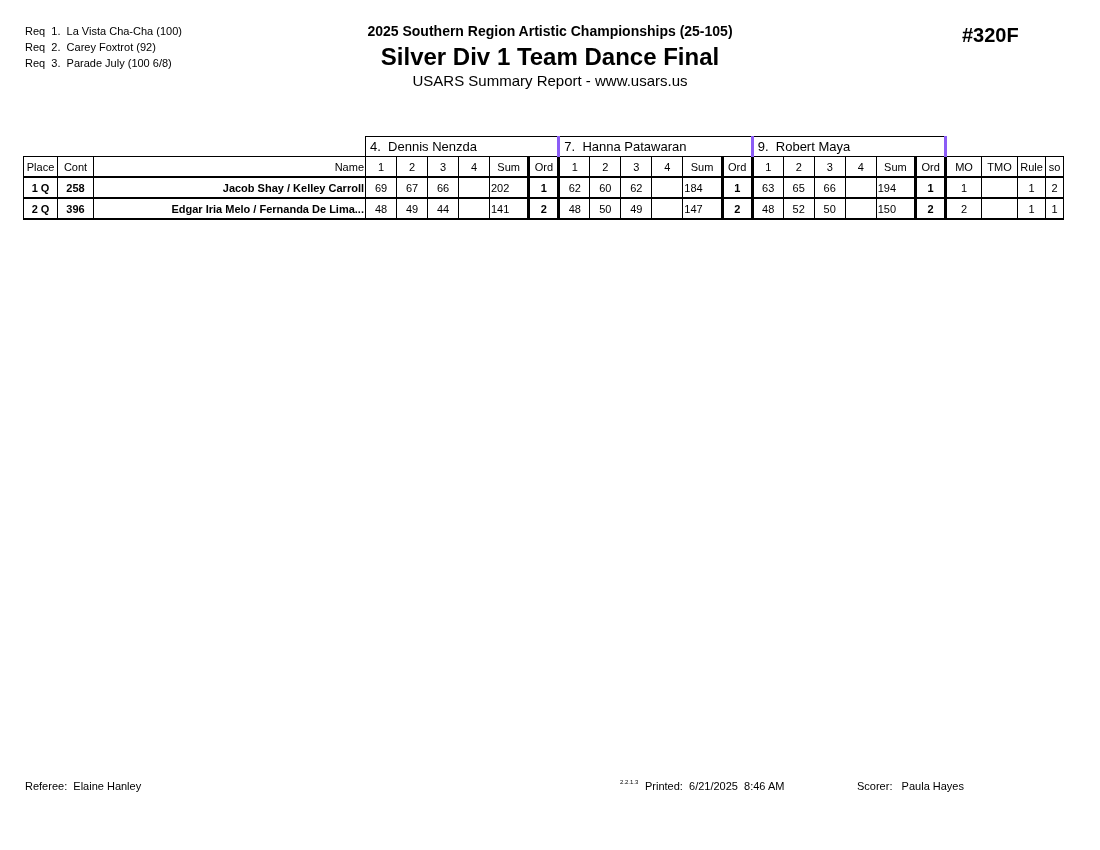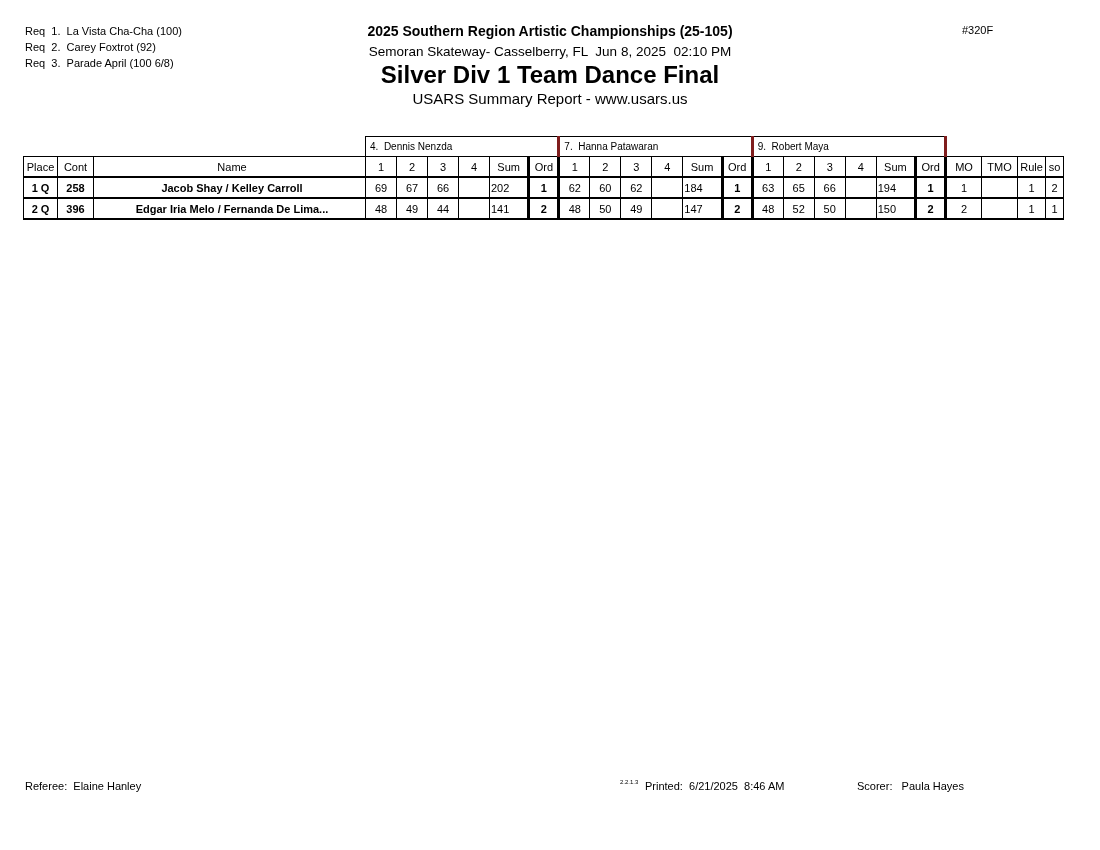--- a/index.html
+++ b/index.html
@@ -9,57 +9,56 @@
 
   
   #req{position:absolute;left:25px;top:23px;font-size:11px;line-height:16px;}
 
   
   #hdr{position:absolute;left:0;top:21px;width:1100px;text-align:center;}
   #hdr .title{font-size:14px;font-weight:bold;line-height:21px;}
   #hdr .venue{font-size:13.5px;line-height:17px;margin-top:1px;}
   #hdr .event{font-size:24px;font-weight:bold;line-height:23px;margin-top:3px;}
   #hdr .report{font-size:15px;line-height:18px;margin-top:4px;}
-  #docnum{position:absolute;left:962px;top:24px;font-size:11px;font-weight:normal;}
+  #docnum{position:absolute;left:962px;top:24px;font-size:20px;font-weight:bold;}
 
   
   #tblwrap{position:absolute;left:23px;top:136px;}
   table{border-collapse:collapse;}
   td{border:1px solid #000;font-size:11px;height:19px;padding:0 1px;
      white-space:pre;vertical-align:middle;}
   td.spacer{border:none;}
-  td.jname{border-right:3px solid #7f1d1d;padding-left:4px;text-align:left;font-size:10px;}
+  td.jname{border-right:3px solid #8b5cf6;padding-left:4px;text-align:left;font-size:13px;}
   td.c{text-align:center;}
-  td.l{text-align:center;padding-left:6px;}
+  td.l{text-align:right;padding-left:6px;}
   td.r{text-align:right;padding-right:18px;}
   td.b{font-weight:bold;}
   td.ord{border-left-width:3px;border-right-width:3px;text-align:center;}
   tr.data td{border-top-width:2px;border-bottom-width:2px;}
 
   
   .foot{position:absolute;top:780px;font-size:11px;}
   #foot-referee{left:25px;}
   #foot-version{left:620px;top:779px;font-size:6px;}
   #foot-printed{left:645px;}
   #foot-scorer{left:857px;}
 </style>
 </head>
 <body>
 
 <div id="page">
 
   <div id="req">
     <div class="pre">Req  1.  La Vista Cha-Cha (100)</div>
     <div class="pre">Req  2.  Carey Foxtrot (92)</div>
-    <div class="pre">Req  3.  Parade April (100 6/8)</div>
+    <div class="pre">Req  3.  Parade July (100 6/8)</div>
   </div>
 
   <div id="hdr">
     <div class="title pre">2025 Southern Region Artistic Championships (25-105)</div>
-    <div class="venue pre">Semoran Skateway- Casselberry, FL  Jun 8, 2025  02:10 PM</div>
     <div class="event pre">Silver Div 1 Team Dance Final</div>
     <div class="report pre">USARS Summary Report - www.usars.us</div>
   </div>
 
   <div id="docnum">#320F</div>
 
   <div id="tblwrap">
   <table>
     <colgroup>
       <col style="width:34px">

